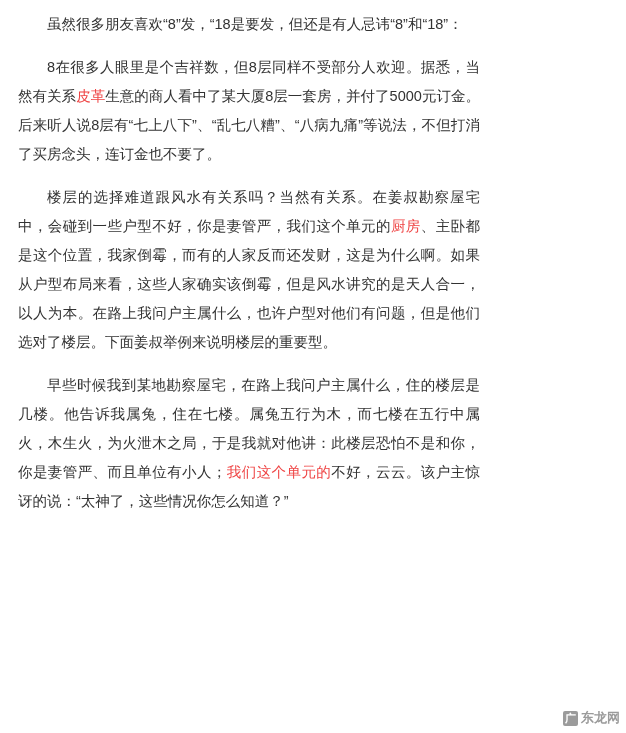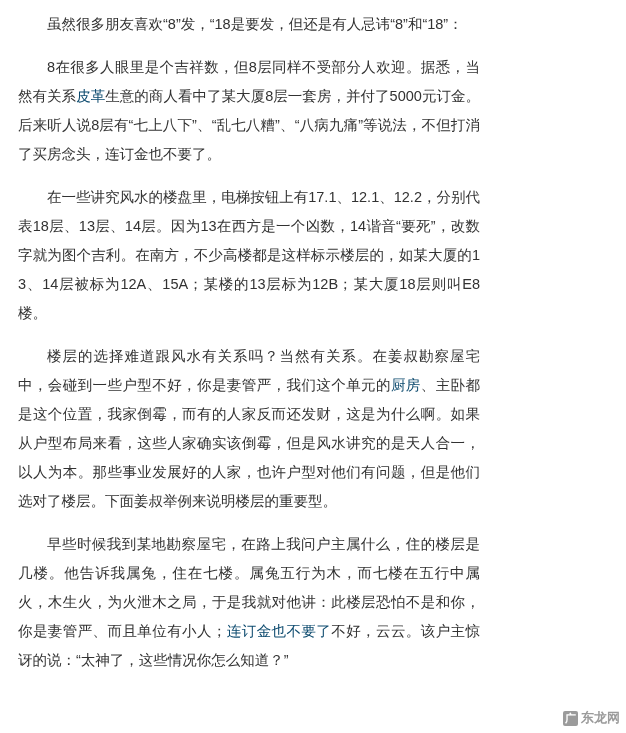--- a/index.html
+++ b/index.html
@@ -26,21 +26,21 @@
     line-height: 29px;
     text-align: justify;
     text-indent: 2em;
     color: #323232;
     word-break: break-all;
   }
   p.para.first {
     text-indent: 2em;
   }
   a.inline-link {
-    color: #0c4a6e;
+    color: #ef4444;
     text-decoration: none;
   }
   .watermark {
     position: absolute;
     right: 6px;
     bottom: 6px;
     font-size: 13px;
     font-weight: bold;
     color: #8a8a8a;
     letter-spacing: 0px;
@@ -60,21 +60,20 @@
     text-align: center;
     border-radius: 2px;
   }
 </style>
 </head>
 <body>
 
 <div id="article">
     <p class="para first"><span>虽然很多朋友喜欢“8”发，“18是要发，但还是有人忌讳“8”和“18”：</span></p>
     <p class="para"><span>8在很多人眼里是个吉祥数，但8层同样不受部分人欢迎。据悉，当然有关系</span><a class="inline-link" href="#">皮革</a><span>生意的商人看中了某大厦8层一套房，并付了5000元订金。后来听人说8层有“七上八下”、“乱七八糟”、“八病九痛”等说法，不但打消了买房念头，连订金也不要了。</span></p>
-    <p class="para"><span>在一些讲究风水的楼盘里，电梯按钮上有17.1、12.1、12.2，分别代表18层、13层、14层。因为13在西方是一个凶数，14谐音“要死”，改数字就为图个吉利。在南方，不少高楼都是这样标示楼层的，如某大厦的13、14层被标为12A、15A；某楼的13层标为12B；某大厦18层则叫E8楼。</span></p>
-    <p class="para"><span>楼层的选择难道跟风水有关系吗？当然有关系。在姜叔勘察屋宅中，会碰到一些户型不好，你是妻管严，我们这个单元的</span><a class="inline-link" href="#">厨房</a><span>、主卧都是这个位置，我家倒霉，而有的人家反而还发财，这是为什么啊。如果从户型布局来看，这些人家确实该倒霉，但是风水讲究的是天人合一，以人为本。那些事业发展好的人家，也许户型对他们有问题，但是他们选对了楼层。下面姜叔举例来说明楼层的重要型。</span></p>
-    <p class="para"><span>早些时候我到某地勘察屋宅，在路上我问户主属什么，住的楼层是几楼。他告诉我属兔，住在七楼。属兔五行为木，而七楼在五行中属火，木生火，为火泄木之局，于是我就对他讲：此楼层恐怕不是和你，你是妻管严、而且单位有小人；</span><a class="inline-link" href="#">连订金也不要了</a><span>不好，云云。该户主惊讶的说：“太神了，这些情况你怎么知道？”</span></p>
+    <p class="para"><span>楼层的选择难道跟风水有关系吗？当然有关系。在姜叔勘察屋宅中，会碰到一些户型不好，你是妻管严，我们这个单元的</span><a class="inline-link" href="#">厨房</a><span>、主卧都是这个位置，我家倒霉，而有的人家反而还发财，这是为什么啊。如果从户型布局来看，这些人家确实该倒霉，但是风水讲究的是天人合一，以人为本。在路上我问户主属什么，也许户型对他们有问题，但是他们选对了楼层。下面姜叔举例来说明楼层的重要型。</span></p>
+    <p class="para"><span>早些时候我到某地勘察屋宅，在路上我问户主属什么，住的楼层是几楼。他告诉我属兔，住在七楼。属兔五行为木，而七楼在五行中属火，木生火，为火泄木之局，于是我就对他讲：此楼层恐怕不是和你，你是妻管严、而且单位有小人；</span><a class="inline-link" href="#">我们这个单元的</a><span>不好，云云。该户主惊讶的说：“太神了，这些情况你怎么知道？”</span></p>
   </div>
 
 <div class="watermark">
   <span class="wm-box">广</span>
   <span>东龙网</span>
 </div>
 
 </body></html>

